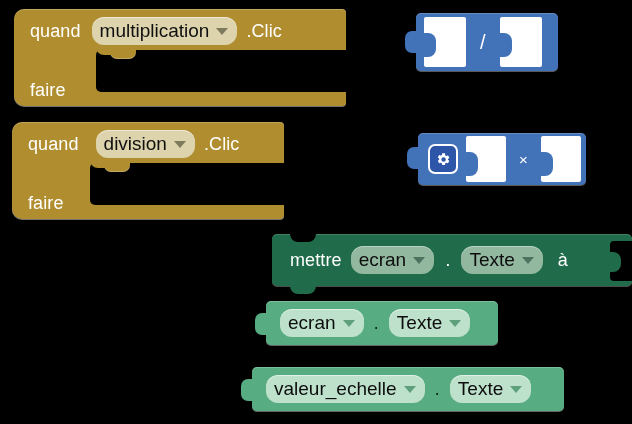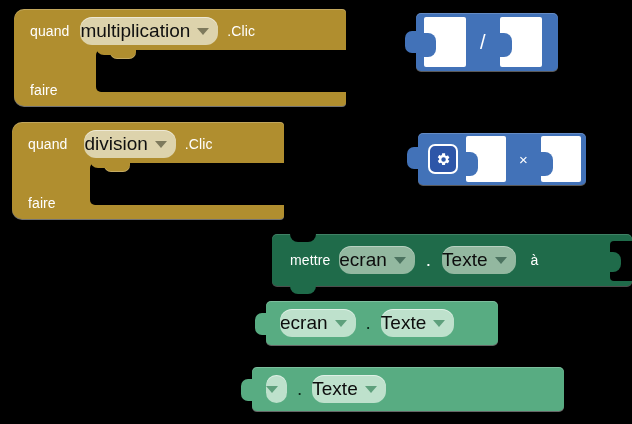--- a/index.html
+++ b/index.html
@@ -40,21 +40,21 @@
     position: absolute;
     left: 16px;
     top: 59px;
     height: 44px;
     display: flex;
     align-items: center;
     white-space: nowrap;
   }
   .block-label {
     color: #ffffff;
-    font-size: 14px;
+    font-size: 18px;
     letter-spacing: 0.1px;
   }
 
   
   .statement-cutout {
     position: absolute;
     background: #000000;
     border-radius: 5px 0 0 5px;
   }
   .notch-bump {
@@ -65,21 +65,21 @@
     border-radius: 0 0 7px 7px;
     box-shadow: inset 0 -1px 0 rgba(255,255,255,0.25);
   }
 
   
   .field {
     display: inline-flex;
     align-items: center;
     gap: 7px;
     border-radius: 12px;
-    padding: 2px 9px 3px 0;
+    padding: 2px 9px 3px 8px;
     font-size: 19px;
     line-height: 1;
     height: 28px;
     box-sizing: border-box;
     white-space: nowrap;
   }
   .field-tan { background: #DDD3AC; color: #101010; box-shadow: inset 0 1px 0 rgba(255,255,255,0.5); }
   .field-sage { background: #93B8A0; color: #0d0d0d; box-shadow: inset 0 1px 0 rgba(255,255,255,0.35); }
   .field-mint { background: #BEE1CC; color: #0d0d0d; box-shadow: inset 0 1px 0 rgba(255,255,255,0.5); }
 
@@ -310,20 +310,21 @@
         <span>Texte</span>
         <span class="caret"></span>
       </span>
     </div>
   </div>
 
   <div class="block" style="left:252px; top:367px; width:312px; height:44px;">
     <div class="out-plug-green"></div>
     <div class="getter-block" style="width:312px; height:44px;">
       <span class="field field-mint">
+        <span>valeur_echelle</span>
         <span class="caret"></span>
       </span>
       <span class="dot-sep">.</span>
       <span class="field field-mint">
         <span>Texte</span>
         <span class="caret"></span>
       </span>
     </div>
   </div>
 

